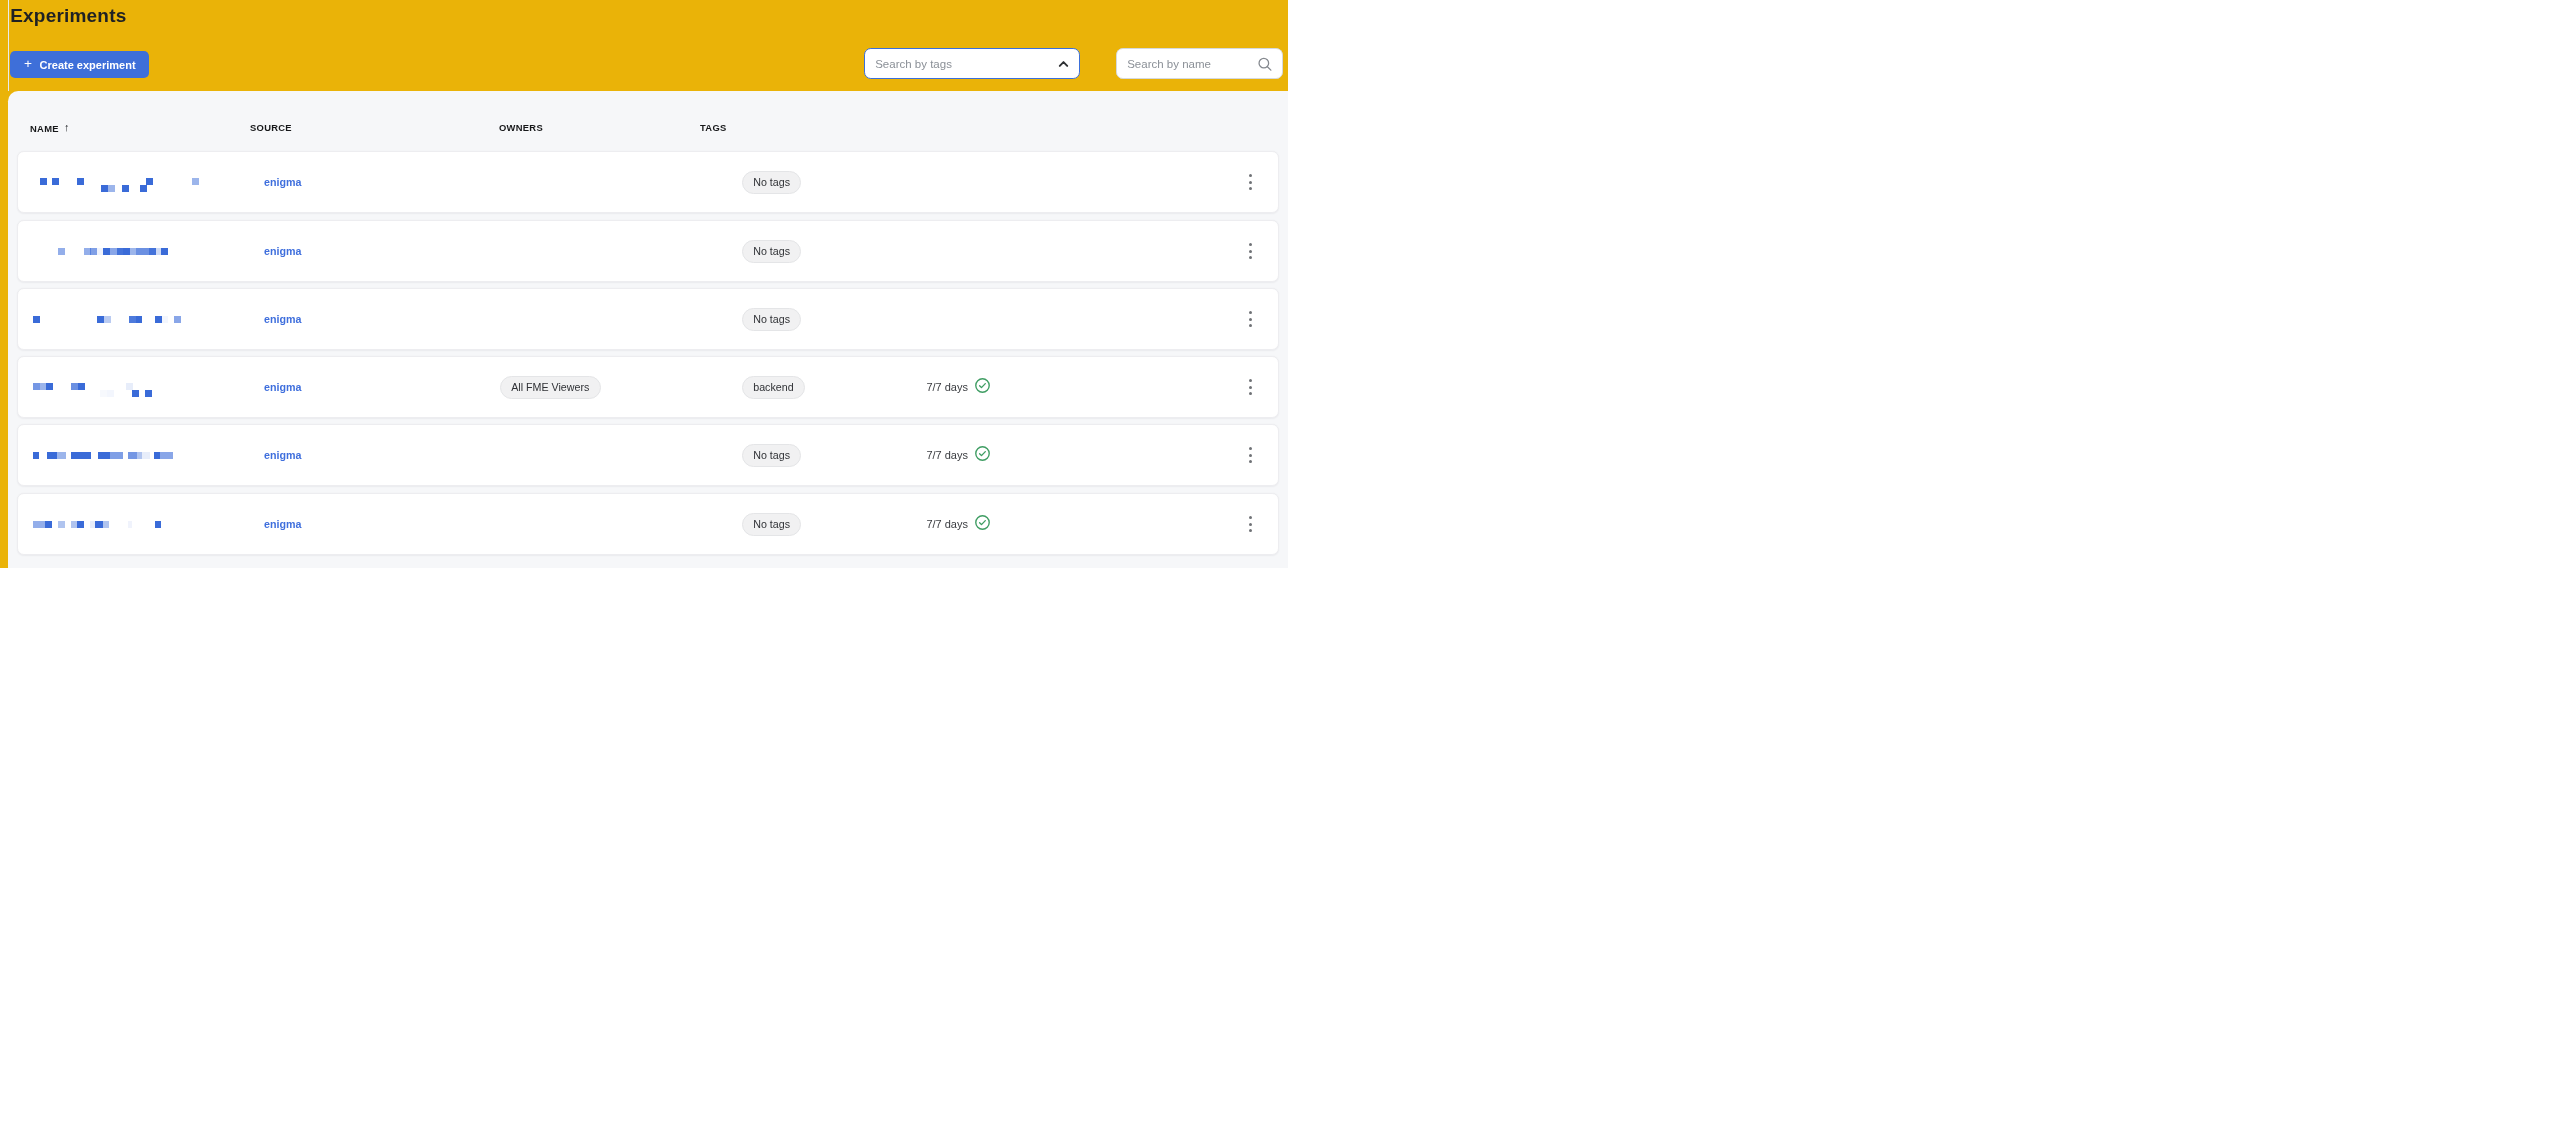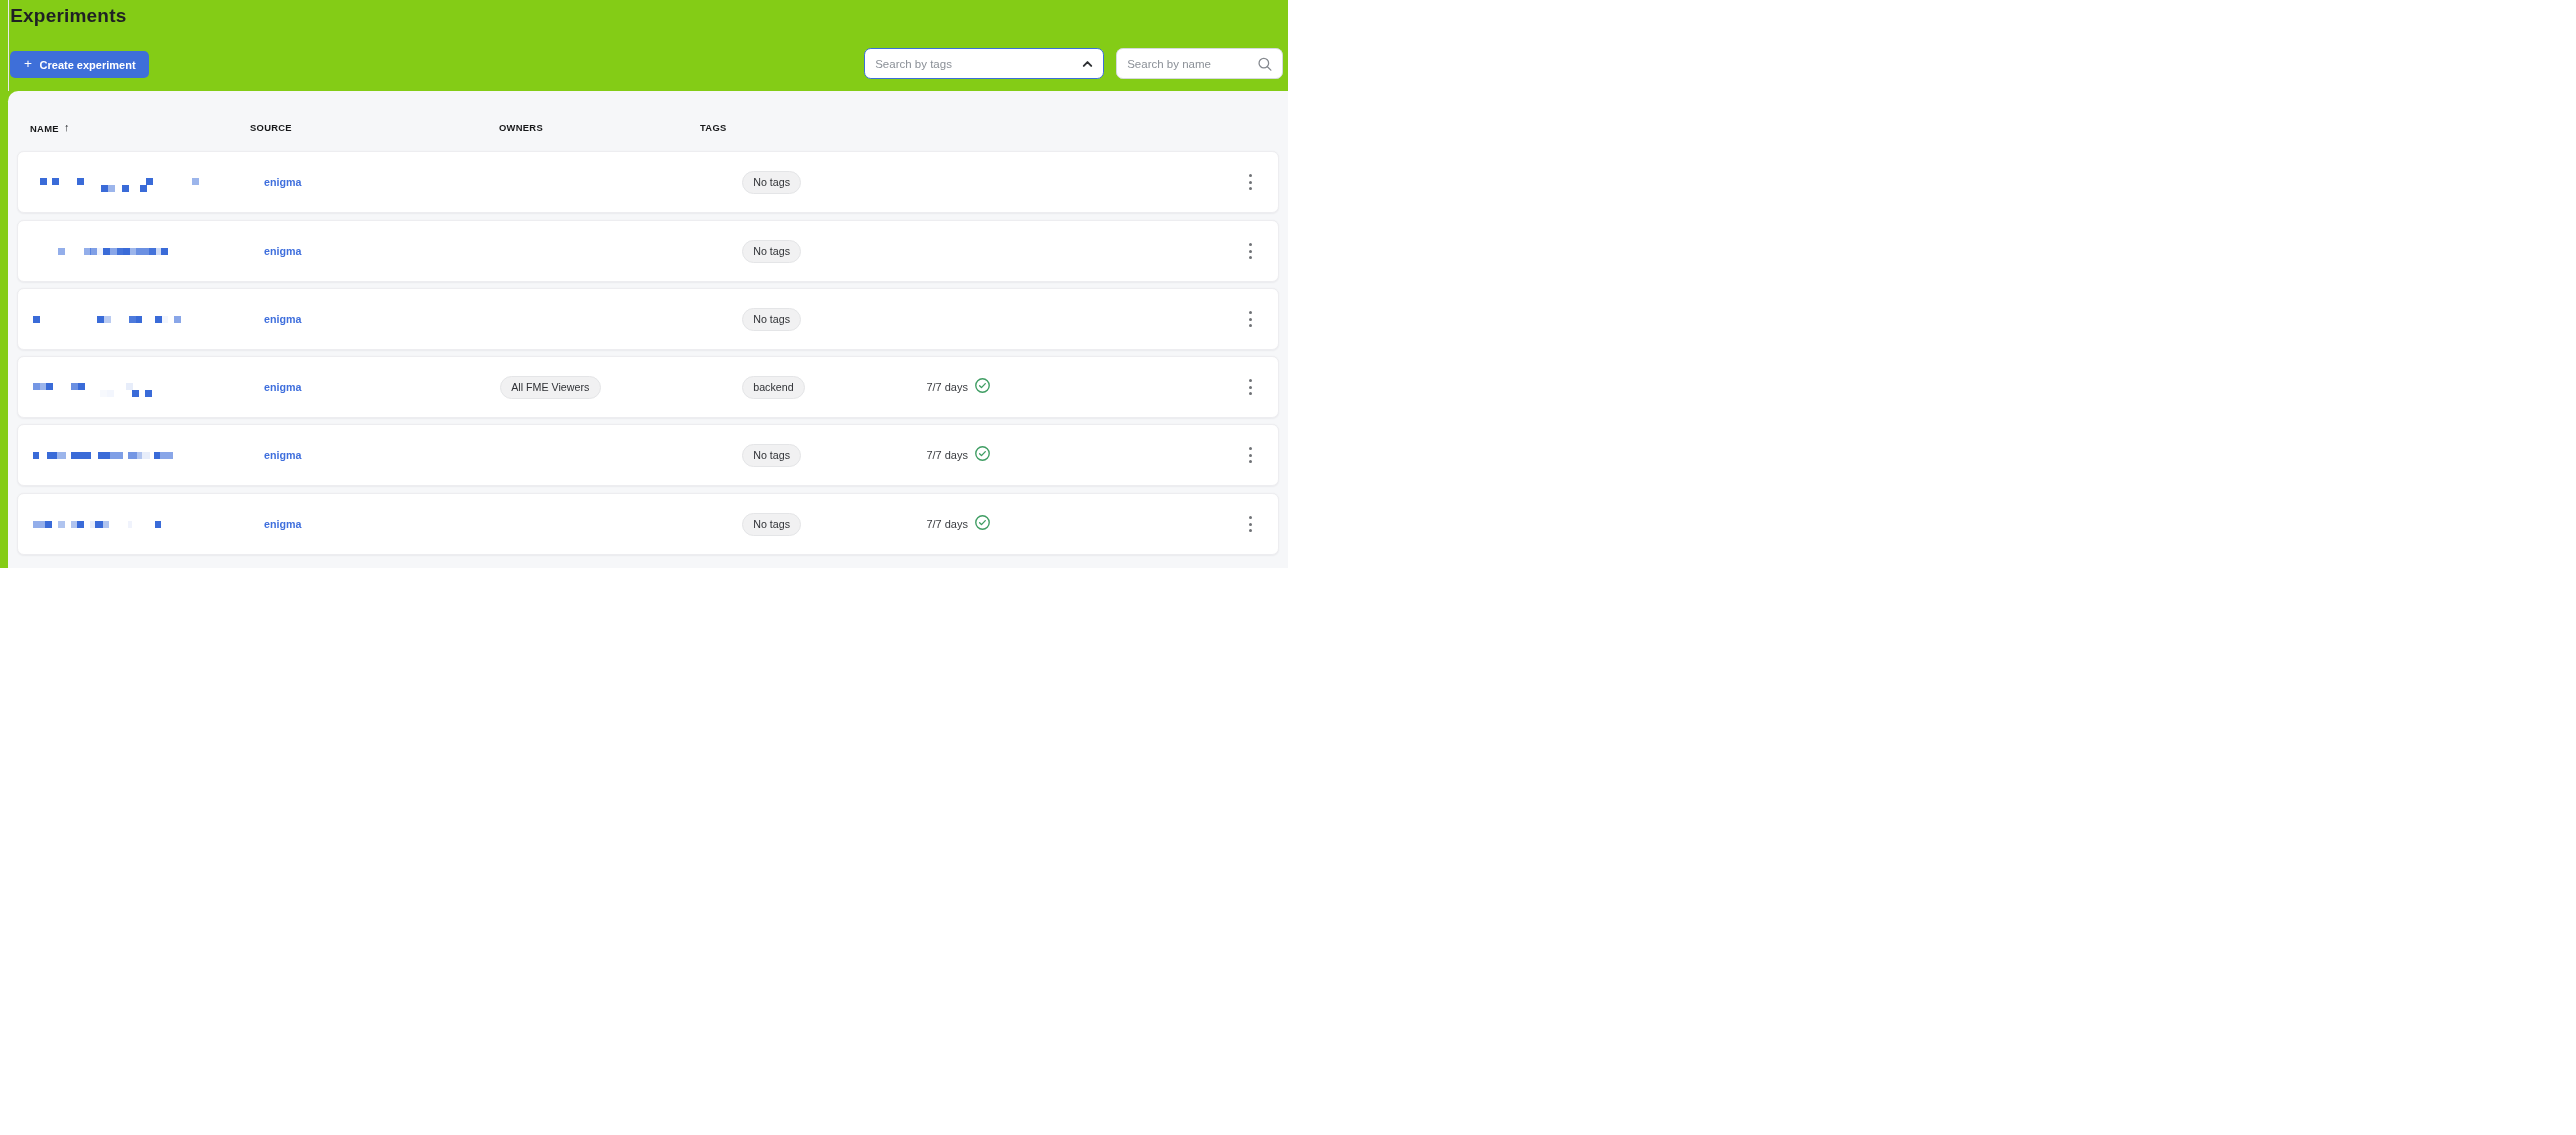--- a/index.html
+++ b/index.html
@@ -1,30 +1,30 @@
 <!DOCTYPE html>
 <html style="font-size:13.7px"><head>
 <meta charset="utf-8">
 <style>
   * { margin:0; padding:0; box-sizing:border-box; }
   html,body { background:#ffffff; }
   body { font-family:"Liberation Sans", sans-serif; }
-  .app { position:relative; width:1288px; height:568px; background:#84cc16; overflow:hidden; }
+  .app { position:relative; width:1288px; height:568px; background:#eab308; overflow:hidden; }
 
   .page-title { position:absolute; left:10.2px; top:5.1px; font-size:19px; font-weight:700; color:#1f2124; letter-spacing:0.2px; }
 
   .create-btn { position:absolute; left:10.2px; top:51px; height:27px; padding:0 13.7px; display:flex; align-items:center; gap:7.7px;
     background:#3e6fd9; color:#fff; border:none; border-radius:5.1px; font-family:inherit; font-size:11px; font-weight:700; cursor:pointer; }
   .create-btn .plus { font-size:13.7px; font-weight:400; line-height:1; position:relative; top:-0.9px; }
 
   .search-box { position:absolute; top:48px; height:31px; border-radius:6.8px; background:#fff; }
   .search-box input { width:100%; height:100%; border:none; outline:none; background:transparent; padding:0 29px 0 10.2px;
     font-family:inherit; font-size:11.5px; color:#333; }
   .search-box input::placeholder { color:#8b9097; opacity:1; }
-  .tags-box { left:864px; width:240px; border:1.7px solid #3b6fd9; }
+  .tags-box { left:864px; width:216px; border:1.7px solid #3b6fd9; }
   .name-box { left:1116px; width:167px; border:0.9px solid #d5d9de; }
   .box-icon { position:absolute; right:9.4px; top:50%; transform:translateY(-50%); display:flex; align-items:center; }
 
   .left-divider { position:absolute; left:7.7px; top:0; width:0.9px; height:91px; background:#e9eaec; }
   .pane { position:absolute; left:7.7px; top:91px; width:1280px; height:477px; background:#f6f7f9; border-top-left-radius:10.2px; }
 
   .thead-label { position:absolute; top:122px; font-size:9.4px; font-weight:700; color:#17181a; letter-spacing:0.3px; z-index:2; display:flex; align-items:center; gap:5.1px; }
   .sort-arrow { font-size:11px; font-weight:400; color:#202226; position:relative; top:-0.9px; }
 
   .row { position:absolute; left:17px; width:1262px; height:62px; background:#ffffff; border:0.9px solid #ededf0; border-radius:6.8px;

